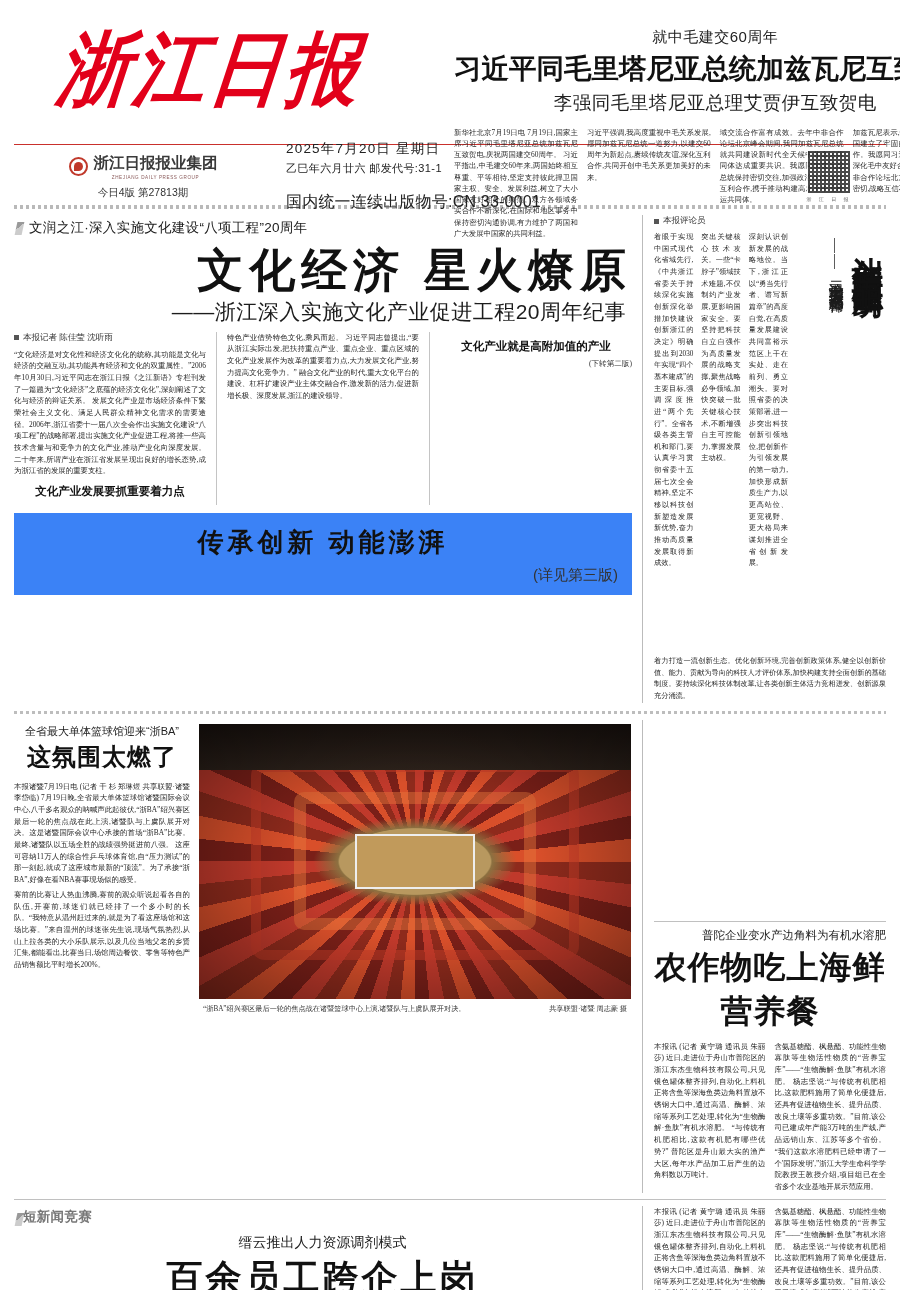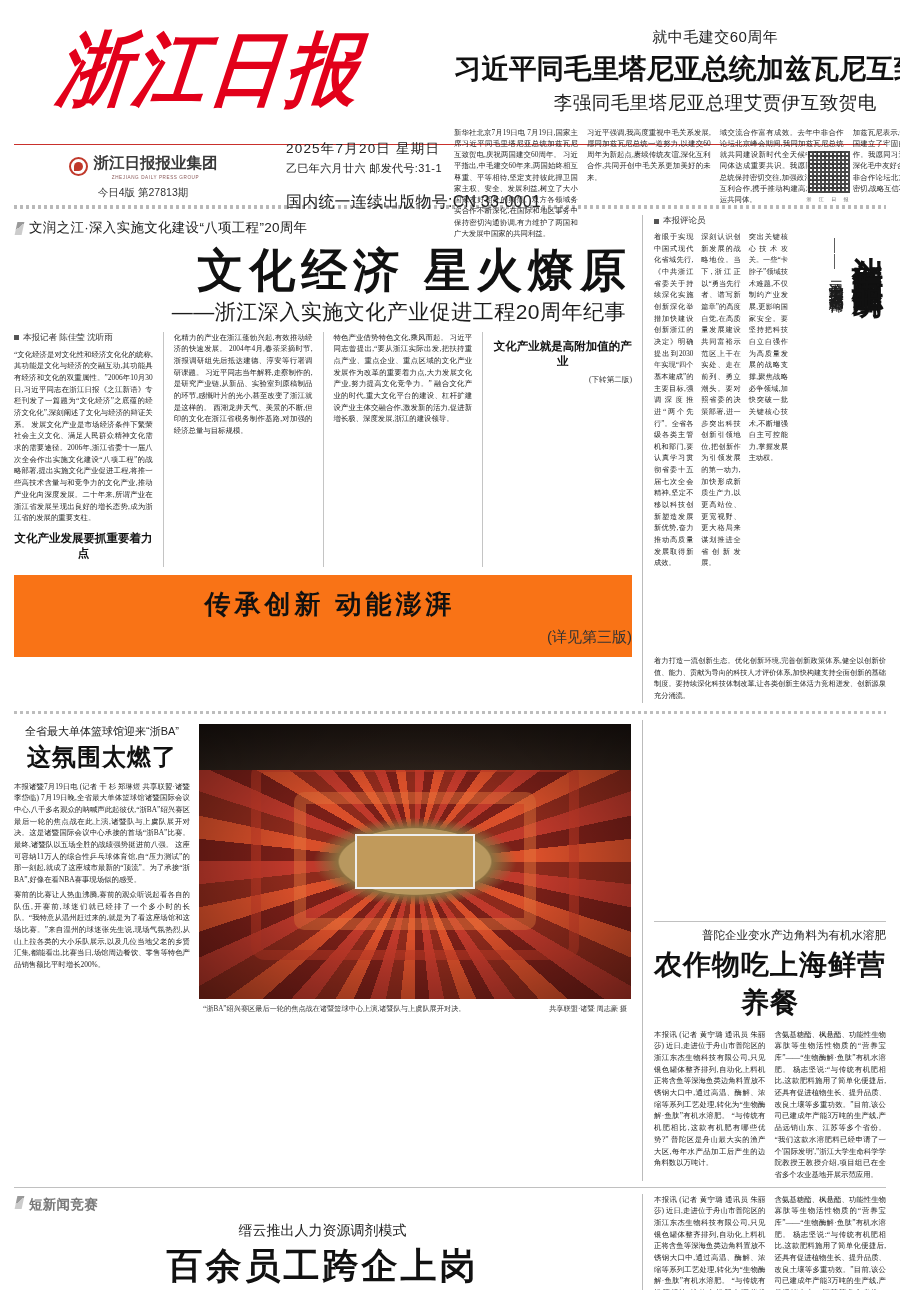--- a/index.html
+++ b/index.html
@@ -76,21 +76,21 @@
     text-align:right; letter-spacing:6px; color:#111; margin: 6px 0 2px 0; line-height:1.1;
     padding-left: 60px;
   }
   .feat-sub { font-family:"Liberation Sans",sans-serif; font-size:21px; color:#1c1c1c; text-align:right; padding-right:6px; letter-spacing:.5px; margin-bottom:6px;}
 
   .feat-cols { display:flex; gap:10px; margin-top:6px; }
   .feat-cols > div { flex:1; }
   .vdiv { border-left: 0.7px solid #c4c4c4; }
 
   
-  .promo { background:#f97316; padding:12px 0 10px 14px; margin-top:8px; }
+  .promo { background:#3b82f6; padding:12px 14px 10px 14px; margin-top:8px; }
   .promo-t { font-family:"Liberation Sans",sans-serif; font-size:26px; font-weight:bold; text-align:center; letter-spacing:4px; color:#111;}
   .promo-s { font-size:15px; text-align:right; color:#333; margin-top:6px; font-family:"Liberation Sans",sans-serif;}
   .contlink { font-size:7.6px; text-align:right; color:#333; margin-top:2px;}
 
   
   .edit-wrap { display:flex; height: 420px; }
   .edit-body { flex:1; padding-right: 6px; }
   .edit-title-wrap { width: 92px; flex:0 0 92px; display:flex; flex-direction:row-reverse; }
   .vtitle {
     writing-mode: vertical-rl; font-family:"Liberation Sans",sans-serif;
@@ -121,30 +121,30 @@
       #3a1f17;
   }
   .photo .ring1 { position:absolute; left:12%; top:14%; right:12%; bottom:14%; border:10px solid rgba(200,60,40,.55); border-radius:14px;}
   .photo .ring2 { position:absolute; left:22%; top:25%; right:22%; bottom:25%; border:12px solid rgba(230,120,60,.45); border-radius:10px;}
   .photo .court { position:absolute; left:36%; top:40%; width:28%; height:20%; background:#c19a5b; border:2px solid #eee; }
   .photo .roof { position:absolute; left:0; top:0; width:100%; height:17%; background:linear-gradient(#1c1410,#2d221b);}
   .photo .vig { position:absolute; inset:0; background: radial-gradient(ellipse at center, transparent 40%, rgba(0,0,0,.45) 100%); }
   .caption { display:flex; justify-content:space-between; font-size:7.2px; color:#333; padding:5px 4px 0 4px; }
 
   
-  .bot-kicker-row { display:flex; align-items:flex-start; gap:6px; padding: 2px 0 2px 2px;}
+  .bot-kicker-row { display:flex; align-items:flex-end; padding: 2px 0 2px 2px;}
   .bot-kicker-txt { font-family:"Liberation Sans",sans-serif; font-size:13.5px; font-weight:bold; color:#777; letter-spacing:.3px;}
   .b-kicker { font-family:"Liberation Sans",sans-serif; font-size:14px; color:#222; text-align:center; margin-top:6px;}
   .b-title { font-family:"Liberation Sans",sans-serif; font-size:36px; font-weight:bold; text-align:center; letter-spacing:3px; color:#111; margin:2px 0 8px 0;}
   .b-cols { display:flex; gap:10px; }
   .b-cols > div { flex:1; }
 
   
   .br-kicker { font-family:"Liberation Sans",sans-serif; font-size:11.5px; color:#222; text-align:right; }
-  .br-title { font-family:"Liberation Sans",sans-serif; font-size:28px; font-weight:bold; text-align:center; letter-spacing:1px; color:#111; margin:3px 0 7px 0;}
+  .br-title { font-family:"Liberation Sans",sans-serif; font-size:32px; font-weight:bold; text-align:center; letter-spacing:1px; color:#111; margin:3px 0 7px 0;}
   .br-cols { display:flex; gap:9px; }
   .br-cols > div { flex:1; }
 
   .main-split { display:flex; }
   .main-left { width: 628px; flex:0 0 628px; padding-right:11px;}
   .main-right { flex:1; border-left:0.8px solid #bbb; padding-left:11px;}
 </style>
 </head>
 <body>
 
@@ -212,29 +212,20 @@
           <div class="byline">
             <span class="sq"></span>
             <span>本报记者 陈佳莹 沈听雨</span>
           </div>
           <div class="colbody">“文化经济是对文化性和经济文化化的统称,其功能是文化与经济的交融互动,其功能具有经济和文化的双重属性。”2006年10月30日,习近平同志在浙江日报《之江新语》专栏刊发了一篇题为“文化经济”之底蕴的经济文化化”,深刻阐述了文化与经济的辩证关系。
 
 发展文化产业是市场经济条件下繁荣社会主义文化、满足人民群众精神文化需求的需要途径。2006年,浙江省委十一届八次全会作出实施文化建设“八项工程”的战略部署,提出实施文化产业促进工程,将推一些高技术含量与和竞争力的文化产业,推动产业化向深度发展。二十年来,所谓产业在浙江省发展呈现出良好的增长态势,成为浙江省的发展的重要支柱。</div>
           <div class="subhd">文化产业发展要抓重要着力点</div>
         </div>
         <div class="vdiv" style="padding-left:10px">
-          <div class="colbody">化精力的产业在浙江蓬勃兴起,有效推动经济的快速发展。
-
-2004年4月,春茶采摘时节,浙报调研组先后抵达建德、淳安等行署调研课题。
-
-习近平同志当年解释,走察制作的,是研究产业链,从新品、实验室到原稿制品的环节,感慨叶片的光小,甚至改变了浙江就是这样的。
-
-西湖龙井天气、美景的不断,但印的文化在浙江省税务制作基路,对加强的经济总量与目标规模。</div>
-        </div>
-        <div class="vdiv" style="padding-left:10px">
           <div class="colbody">特色产业借势特色文化,乘风而起。
 
 习近平同志曾提出,“要从浙江实际出发,把扶持重点产业、重点企业、重点区域的文化产业发展作为改革的重要着力点,大力发展文化产业,努力提高文化竞争力。”
 
 融合文化产业的时代,重大文化平台的建设、杠杆扩建设产业主体交融合作,激发新的活力,促进新增长极、深度发展,浙江的建设领导。</div>
         </div>
         <div class="vdiv" style="padding-left:10px">
           <div class="subhd">文化产业就是高附加值的产业</div>
           <div class="contlink">(下转第二版)</div>
         </div>
@@ -248,22 +239,22 @@
 
     <div class="feat-right">
       <div class="byline">
         <span class="sq"></span>
         <span>本报评论员</span>
       </div>
       <div class="edit-wrap">
         <div class="edit-body">
           <div class="edit-cols">
             <div class="edit-col-body">着眼于实现中国式现代化省域先行,《中共浙江省委关于持续深化实施创新深化举措加快建设创新浙江的决定》明确提出到2030年实现“四个基本建成”的主要目标,强调深度推进“两个先行”。全省各级各类主管机和部门,要认真学习贯彻省委十五届七次全会精神,坚定不移以科技创新塑造发展新优势,奋力推动高质量发展取得新成效。</div>
+            <div class="edit-col-body">突出关键核心技术攻关。一些“卡脖子”领域技术难题,不仅制约产业发展,更影响国家安全。要坚持把科技自立自强作为高质量发展的战略支撑,聚焦战略必争领域,加快突破一批关键核心技术,不断增强自主可控能力,掌握发展主动权。</div>
             <div class="edit-col-body">深刻认识创新发展的战略地位。当下,浙江正以“勇当先行者、谱写新篇章”的高度自觉,在高质量发展建设共同富裕示范区上干在实处、走在前列、勇立潮头。要对照省委的决策部署,进一步突出科技创新引领地位,把创新作为引领发展的第一动力,加快形成新质生产力,以更高站位、更宽视野、更大格局来谋划推进全省创新发展。</div>
-            <div class="edit-col-body">突出关键核心技术攻关。一些“卡脖子”领域技术难题,不仅制约产业发展,更影响国家安全。要坚持把科技自立自强作为高质量发展的战略支撑,聚焦战略必争领域,加快突破一批关键核心技术,不断增强自主可控能力,掌握发展主动权。</div>
           </div>
         </div>
         <div class="edit-title-wrap">
           <div class="vtitle">让创新浙江的标识更加鲜明</div>
           <div class="vsub">——二论学习贯彻省委十五届七次全会精神</div>
         </div>
       </div>
       <div class="edit-col-body" style="margin-top:4px">着力打造一流创新生态。优化创新环境,完善创新政策体系,健全以创新价值、能力、贡献为导向的科技人才评价体系,加快构建支持全面创新的基础制度。要持续深化科技体制改革,让各类创新主体活力竞相迸发、创新源泉充分涌流。</div>
     </div>
   </div>

